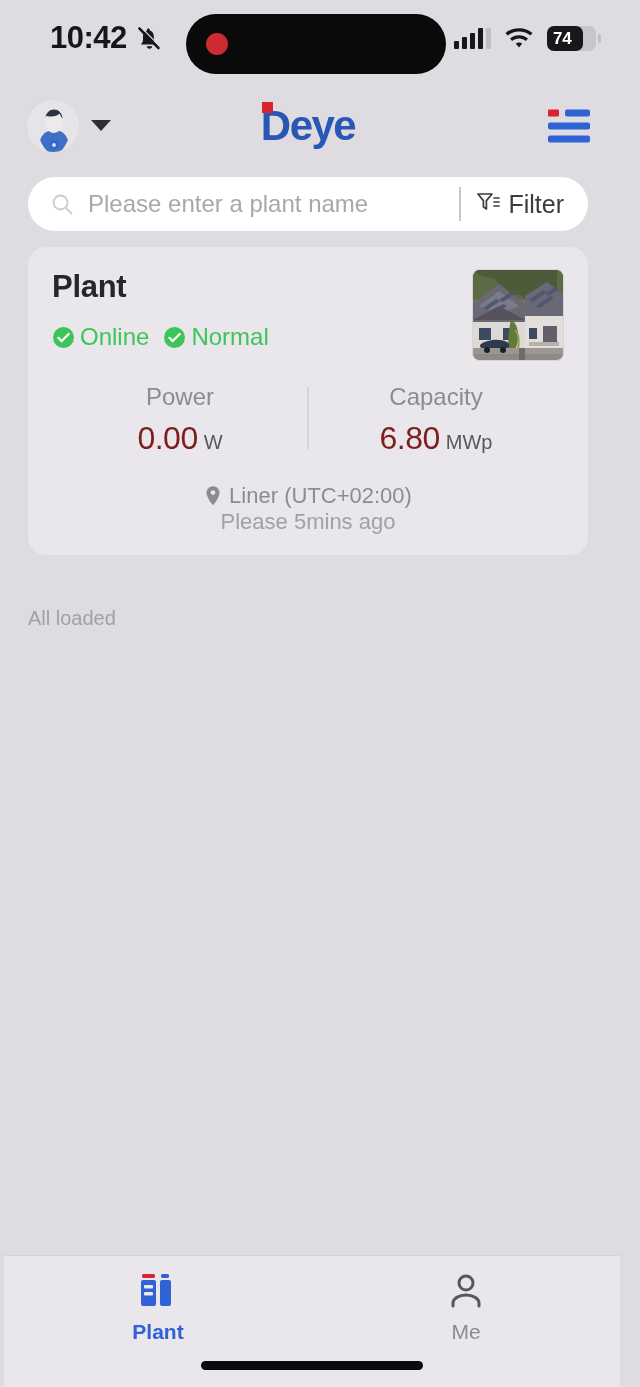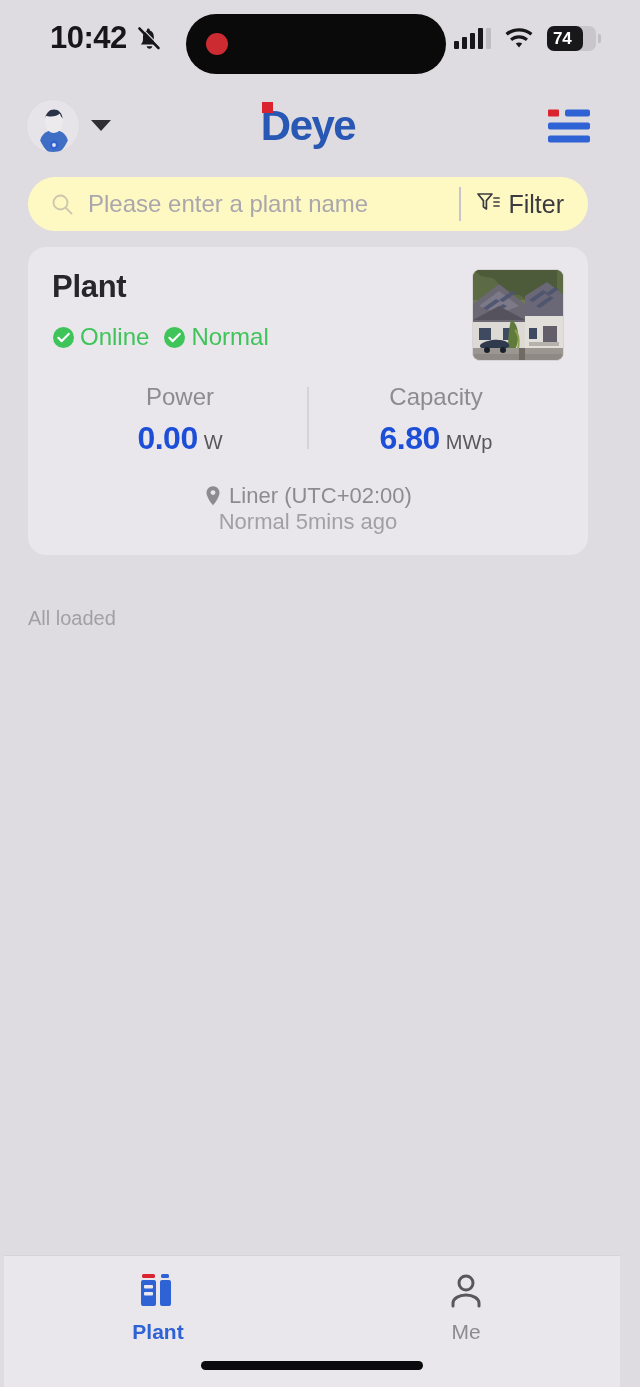--- a/index.html
+++ b/index.html
@@ -98,21 +98,21 @@
   .menu-row.r2, .menu-row.r3 { width:42px; }
   .menu-row.r3 { margin-bottom:0; }
   .menu-sq {
     position:absolute; left:0; top:0; width:11px; height:7px;
     background:#d9232e; border-radius:1px;
   }
 
   
   .searchwrap { padding:14px 28px 0 28px; }
   .searchbar {
-    height:54px; border-radius:27px; background:#fef9c3;
+    height:54px; border-radius:27px; background:#ffffff;
     display:flex; align-items:center; padding:0 6px 0 22px;
   }
   .search-icon { width:24px; height:24px; flex:none; opacity:.45; }
   .search-input {
     flex:1; border:0; outline:0; background:transparent;
     font-family:"Liberation Sans", sans-serif; font-size:24px;
     color:#8c8a90; padding-left:14px;
   }
   .search-input::placeholder { color:#a9a7ad; }
   .vdiv { width:2px; height:34px; background:#c8c6cb; margin-right:14px; }
@@ -140,21 +140,21 @@
     flex:none; background:#8a8f7c; position:relative;
     border:1px solid #d6d4d9;
   }
   .metrics {
     display:flex; align-items:stretch; margin-top:22px; position:relative;
   }
   .metric { flex:1; text-align:center; }
   .metric-label { font-size:24px; color:#8d8b91; }
   .metric-value { margin-top:9px; }
   .metric-num {
-    font-size:32px; font-weight:700; color:#1d4ed8; letter-spacing:-0.5px;
+    font-size:32px; font-weight:400; color:#7f1d1d; letter-spacing:-0.5px;
   }
   .metric-unit { font-size:20px; color:#58585c; margin-left:6px; }
   .m-divider {
     position:absolute; left:50%; top:4px; width:2px; height:62px;
     background:#d5d3d8; transform:translateX(-50%);
   }
   .card-foot {
     display:flex; justify-content:space-between; align-items:center; margin-top:26px;flex-direction:column;
   }
   .loc { display:flex; align-items:center; gap:7px; }
@@ -366,21 +366,21 @@
       <div class="card-foot">
         <div class="loc">
           <span class="pin-icon">
             <svg viewBox="0 0 18 22" width="18" height="22">
               <path d="M9 1.2c-3.6 0-6.5 2.9-6.5 6.5 0 4.9 6.5 12.6 6.5 12.6s6.5-7.7 6.5-12.6C15.5 4.1 12.6 1.2 9 1.2z" fill="#8d8b91"></path>
               <circle cx="9" cy="7.6" r="2.4" fill="#e9e7eb"></circle>
             </svg>
           </span>
           <span class="loc-text">Liner  (UTC+02:00)</span>
         </div>
-        <div class="updated">Normal  5mins ago</div>
+        <div class="updated">Please  5mins ago</div>
       </div>
 
     </div>
 
     <div class="all-loaded">All loaded</div>
   </div>
 
   <div class="tabbar">
     <div class="tab active">
       <span class="tab-icon">

